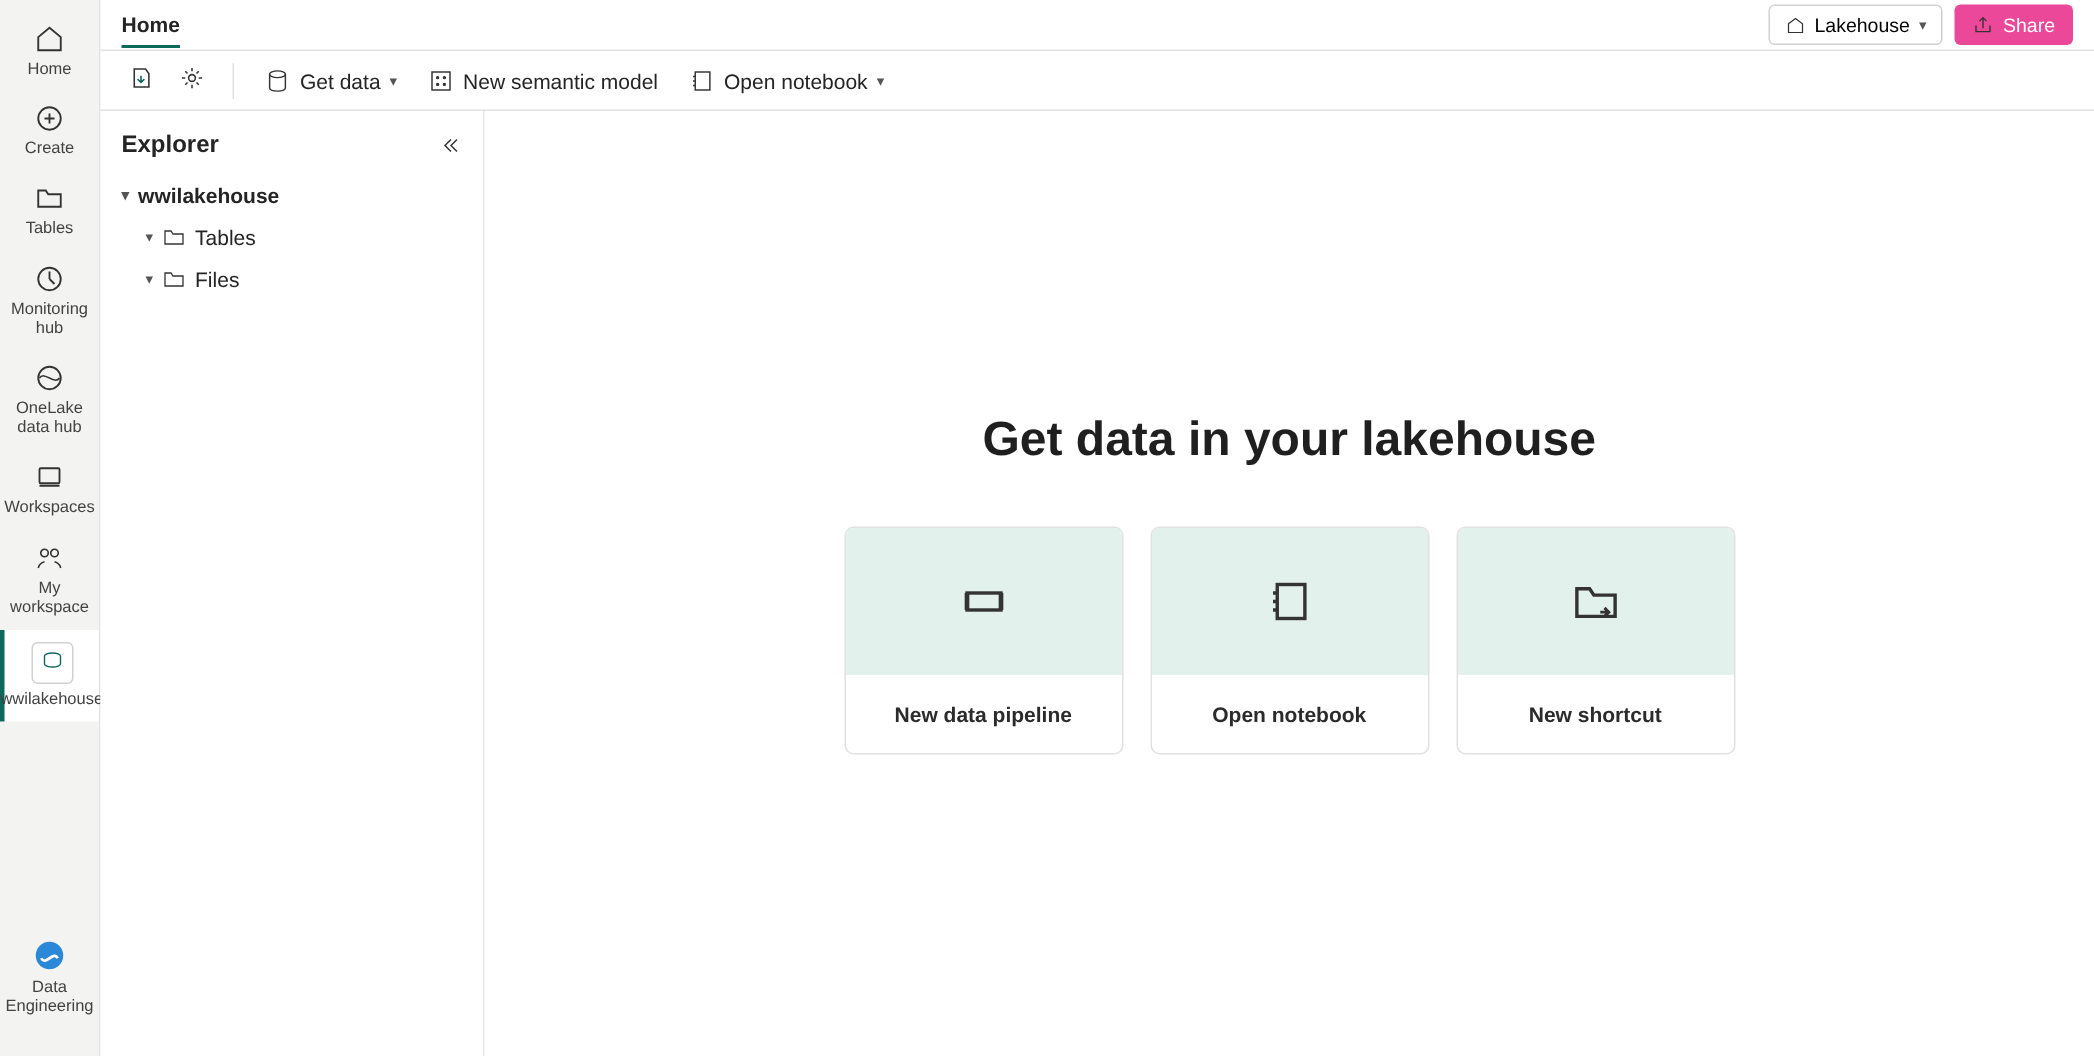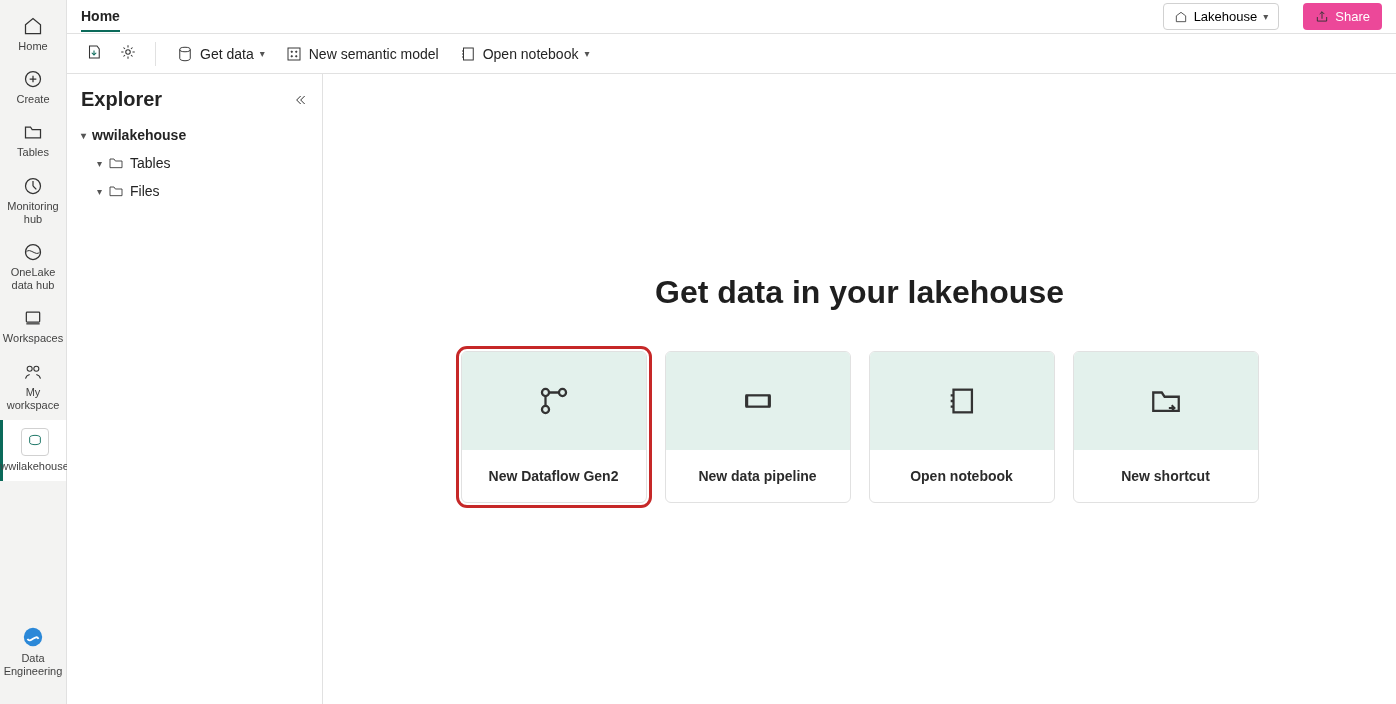--- a/index.html
+++ b/index.html
@@ -65,21 +65,21 @@
 }
 .tab {
   font-size: 14px;
   font-weight: 600;
   padding: 6px 0;
   border-bottom: 2px solid #0b6a5a;
 }
 .header-right {
   margin-left: auto;
   display: flex;
-  gap: 24px;
+  gap: 8px;
   align-items: center;
 }
 .btn-outline {
   border: 1px solid #d1d1d1;
   background: #fff;
   border-radius: 4px;
   padding: 5px 10px;
   font-size: 13px;
   display: flex;
   align-items: center;
@@ -122,21 +122,21 @@
 }
 .explorer {
   width: 256px;
   border-right:1px solid #e1e1e1;
   background:#fff;
   padding:10px 12px;
   margin:0;
 }
 .explorer-header {
   display:flex;align-items:center;justify-content:space-between;
-  font-size:20px;font-weight:600;padding:4px 2px 10px 2px;
+  font-size:16px;font-weight:600;padding:4px 2px 10px 2px;
 }
 .tree-item {
   display:flex;align-items:center;gap:6px;
   padding:6px 2px;font-size:14px;cursor:pointer;
 }
 .tree-item.indent1 { padding-left:18px;}
 .tree-item.bold { font-weight:600;}
 .center {
   flex:1;
   display:flex;flex-direction:column;align-items:center;justify-content:flex-start;
@@ -332,33 +332,20 @@
             <path d="M3 6h6l2 3h10v10H3z" stroke-width="1.3"></path>
           </svg>
         <span>Files</span>
       </div>
     </aside>
 
     <div class="center">
       <h1>Get data in your lakehouse</h1>
       <div class="cards">
 
-        <div class="card highlight">
-          <div class="card-top">
-            <svg width="34" height="34" viewBox="0 0 24 24">
-                <circle cx="6" cy="6" r="2.5" stroke-width="1.6"></circle>
-                <circle cx="6" cy="18" r="2.5" stroke-width="1.6"></circle>
-                <circle cx="18" cy="6" r="2.5" stroke-width="1.6"></circle>
-                <path d="M6 8.5v7M8.5 6H15" stroke-width="1.6"></path>
-              </svg>
-          </div>
-          <div class="card-bottom">
-              <span>New Dataflow Gen2</span>
-            </div>
-        </div>
 
         <div class="card">
           <div class="card-top">
             <svg width="34" height="34" viewBox="0 0 24 24">
                 <rect x="4" y="8" width="16" height="8" stroke-width="1.6"></rect>
                 <path d="M4 8v8M20 8v8" stroke-width="2.2"></path>
               </svg>
           </div>
           <div class="card-bottom">
               <span>New data pipeline</span>

